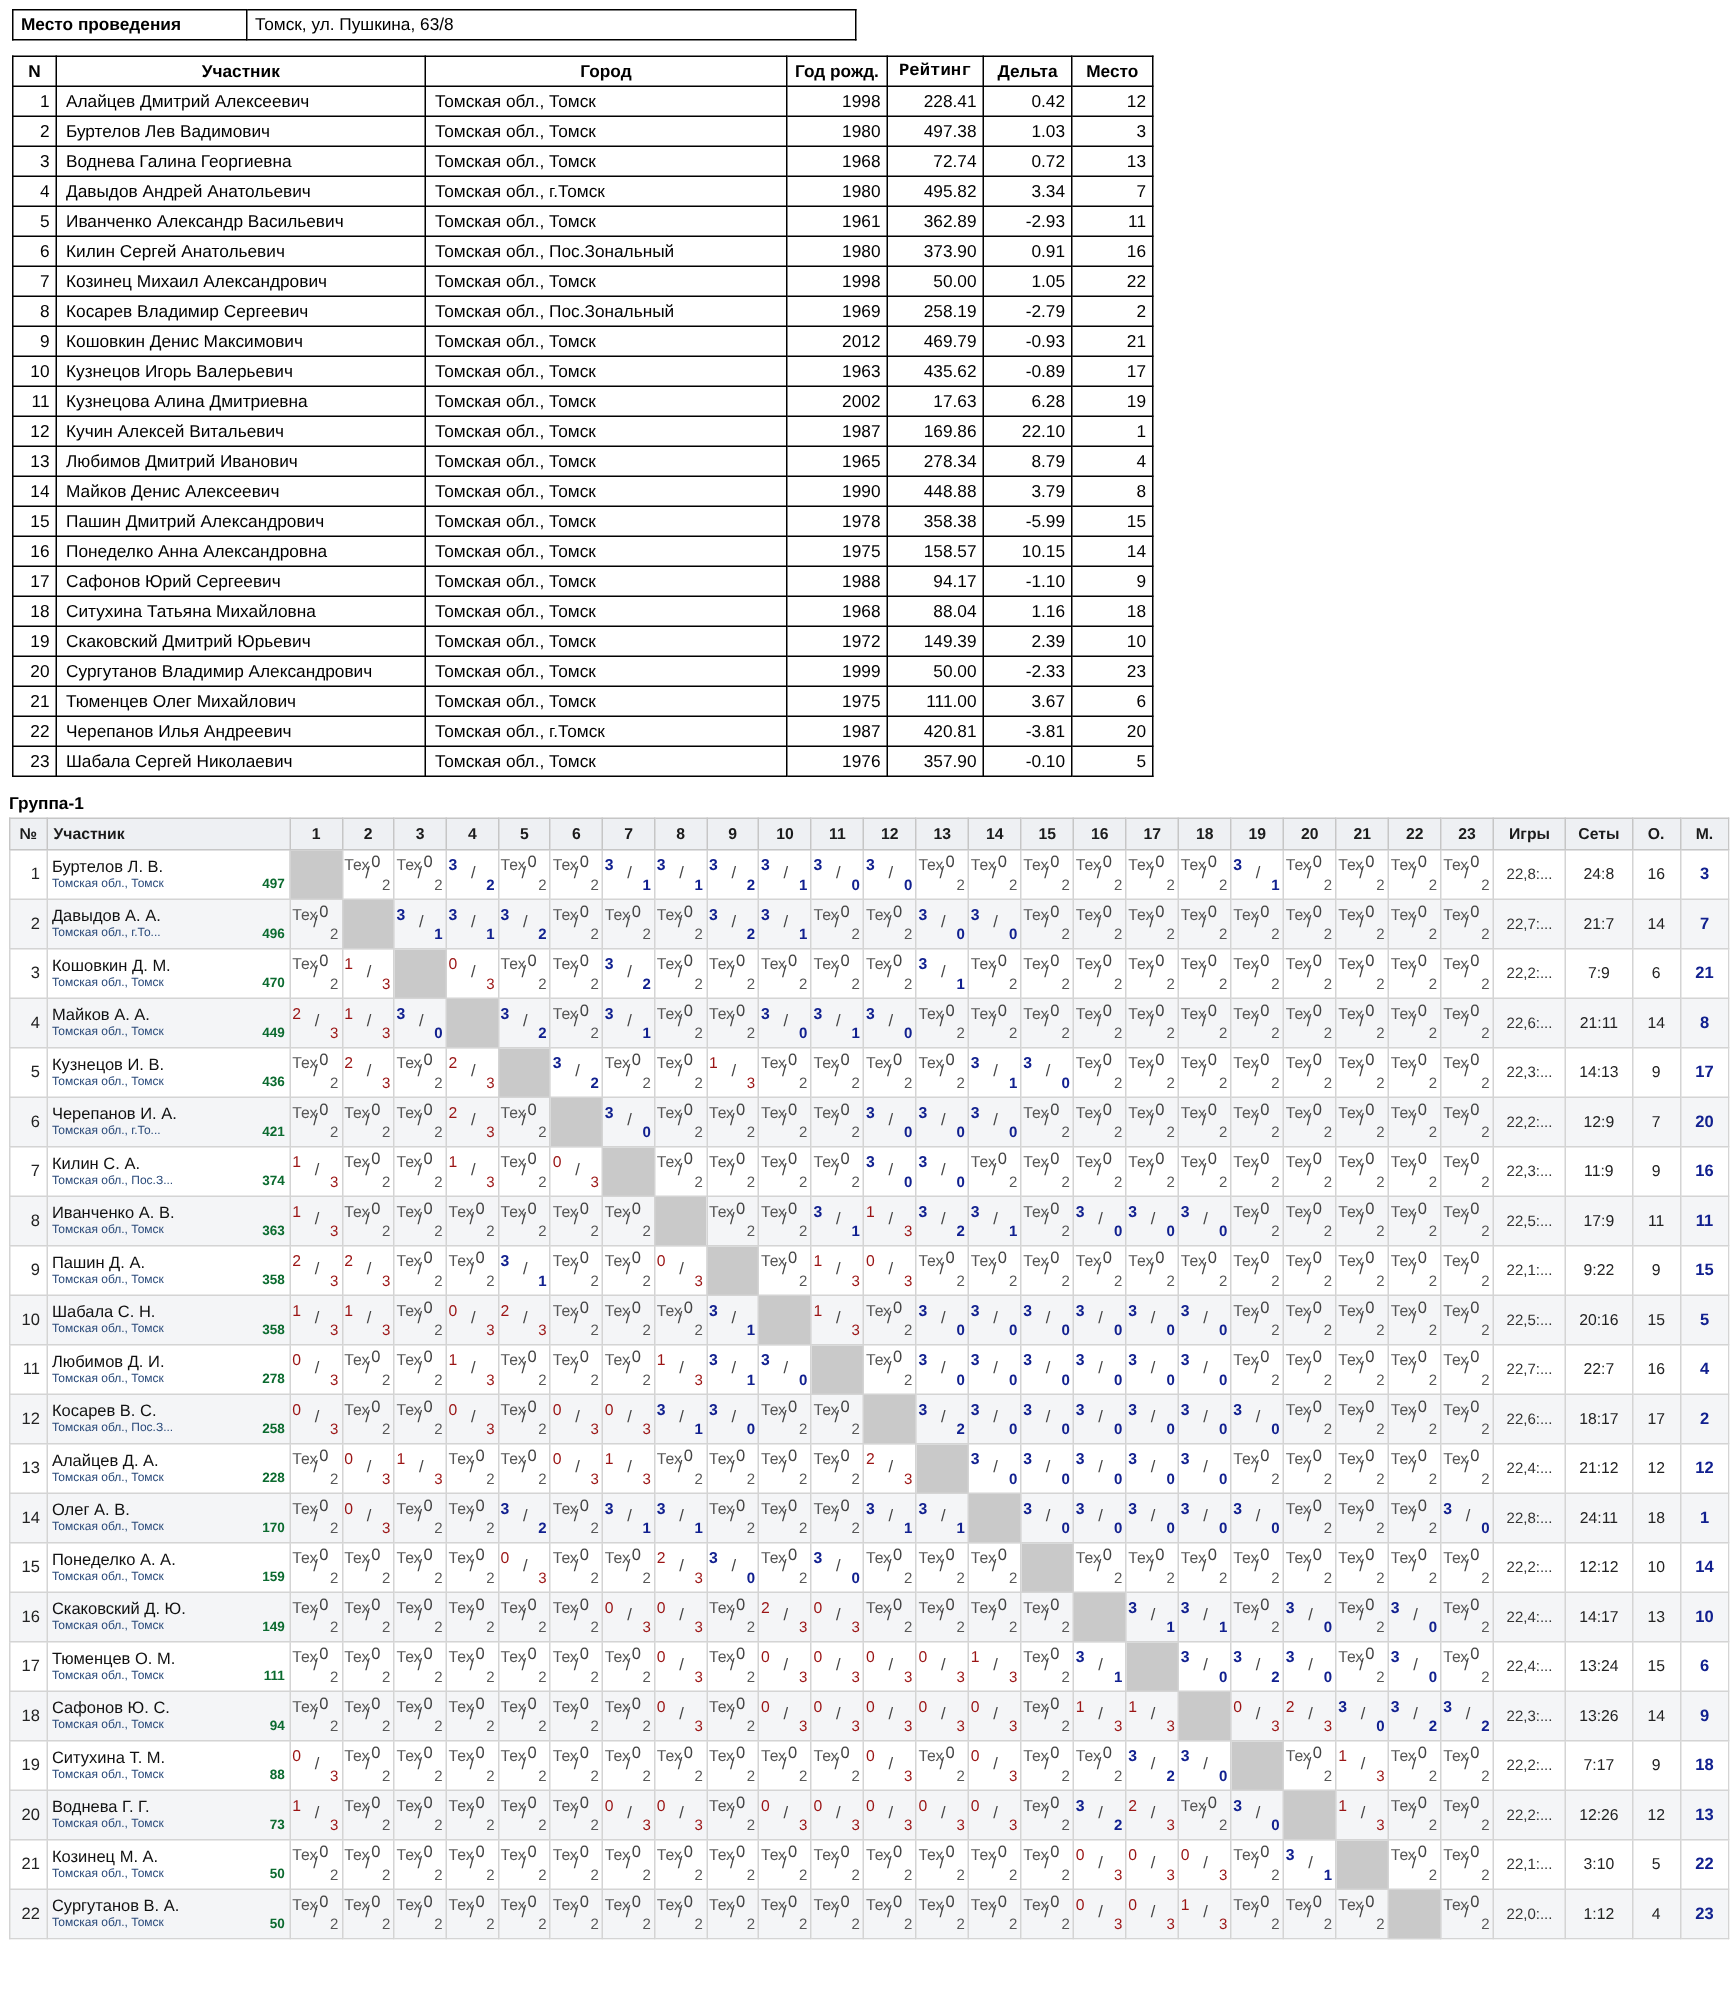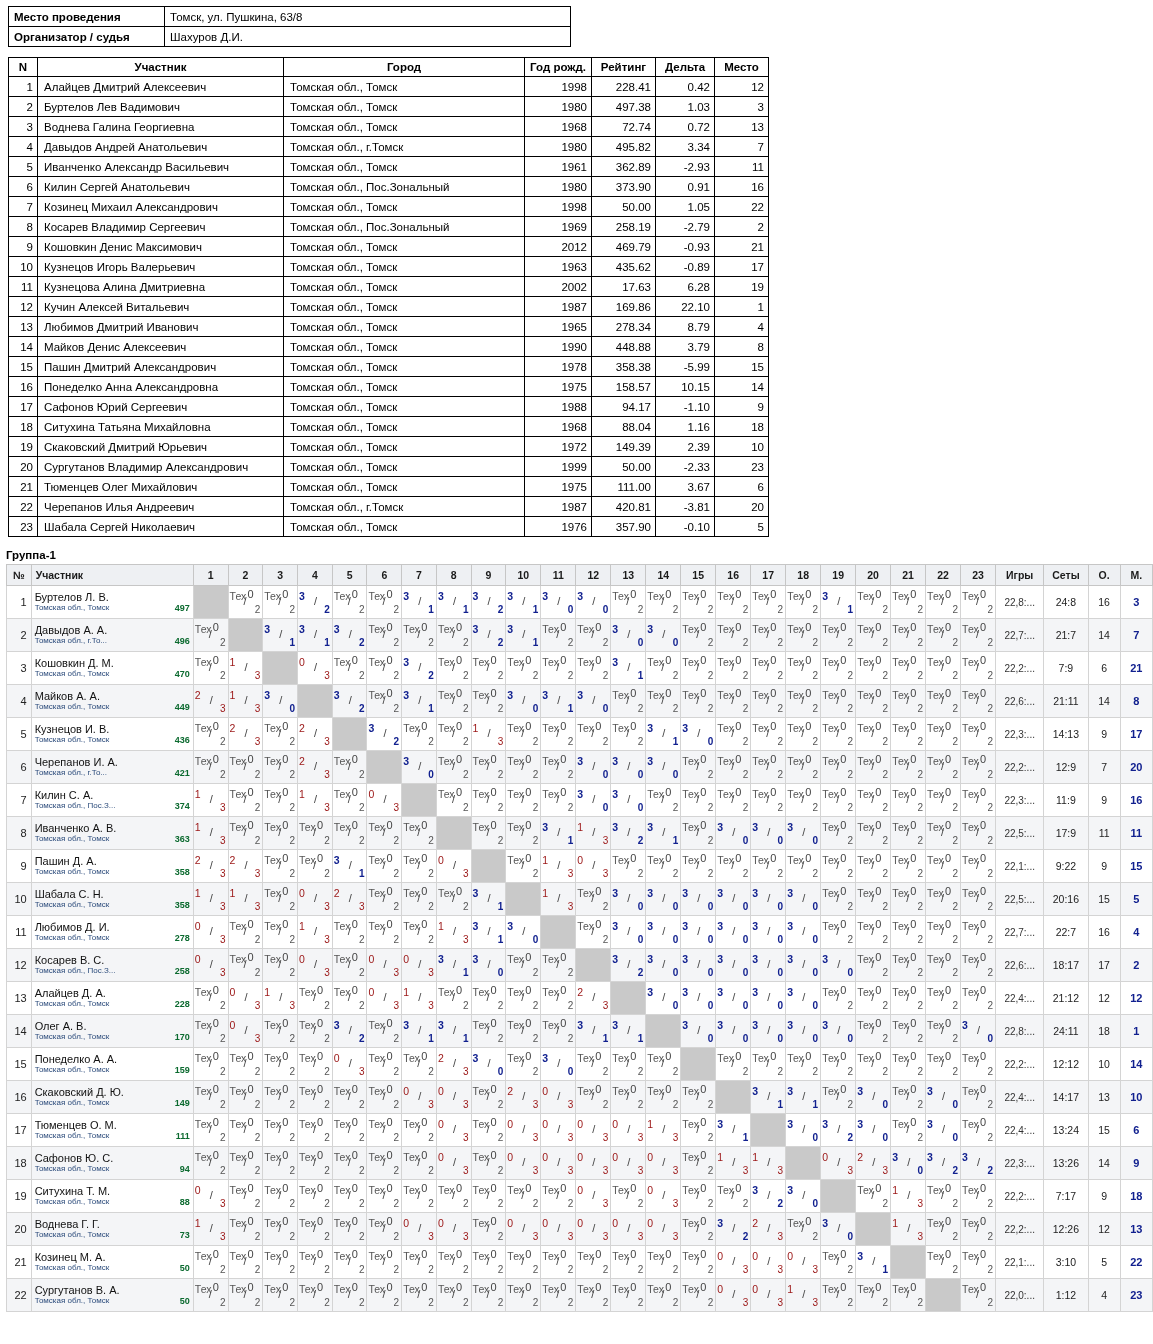--- a/index.html
+++ b/index.html
@@ -11,21 +11,21 @@
   .info-table td.k{font-weight:bold;width:145px;}
   .info-table td.v{width:395px;}
   
   .players{margin:10px 0 0 8px;border:1px solid #000;}
   .players th{border:1px solid #000;font-size:11.5px;font-weight:bold;padding:3px 4px;background:#fff;}
   .players td{border:1px solid #000;font-size:11.5px;padding:2px 4px;height:15px;}
   .players td.n{text-align:right;width:20px;}
   .players td.name{width:235px;text-align:left;padding-left:6px;}
   .players td.city{width:230px;text-align:left;padding-left:6px;}
   .players td.num{text-align:right;}
-  .w-year{width:58px;}.w-rat{width:55px;}.w-delta{width:50px;}.w-place{width:45px;}
+  .w-year{width:58px;}.w-rat{width:55px;font-family:Liberation Mono, monospace;}.w-delta{width:50px;}.w-place{width:45px;}
   
   .group-title{font-weight:bold;font-size:11.5px;margin:12px 0 3px 6px;}
   
   .cross{margin-left:6px;border:1px solid #b9b9b9;font-size:10.5px;}
   .cross th{border:1px solid #c6c6c6;background:#eef0f3;font-weight:bold;font-size:10.5px;padding:2px 1px;height:16px;color:#1b1b1b;}
   .cross td{border:1px solid #d4d4d4;padding:0;height:30px;vertical-align:middle;}
   .cross tr:nth-child(even) td{background:#f4f5f7;}
   .cross tr:nth-child(odd) td{background:#ffffff;}
   .c-idx{width:20px;text-align:right;padding-right:4px !important;font-size:11px;color:#222;}
   .c-name{width:160px;padding:1px 3px !important;}
@@ -49,24 +49,20 @@
   .cross th.h-name{width:160px;text-align:left;padding-left:4px;}
 </style>
 </head>
 <body>
 
 <table class="info-table">
   <tbody id="info-body">
       <tr>
         <td class="k">Место проведения</td>
         <td class="v">Томск, ул. Пушкина, 63/8</td>
-      </tr>
-      <tr>
-        <td class="k">Организатор / судья</td>
-        <td class="v">Шахуров Д.И.</td>
       </tr>
     </tbody>
 </table>
 
 <table class="players">
   <thead>
     <tr>
       <th>N</th>
       <th>Участник</th>
       <th>Город</th>

